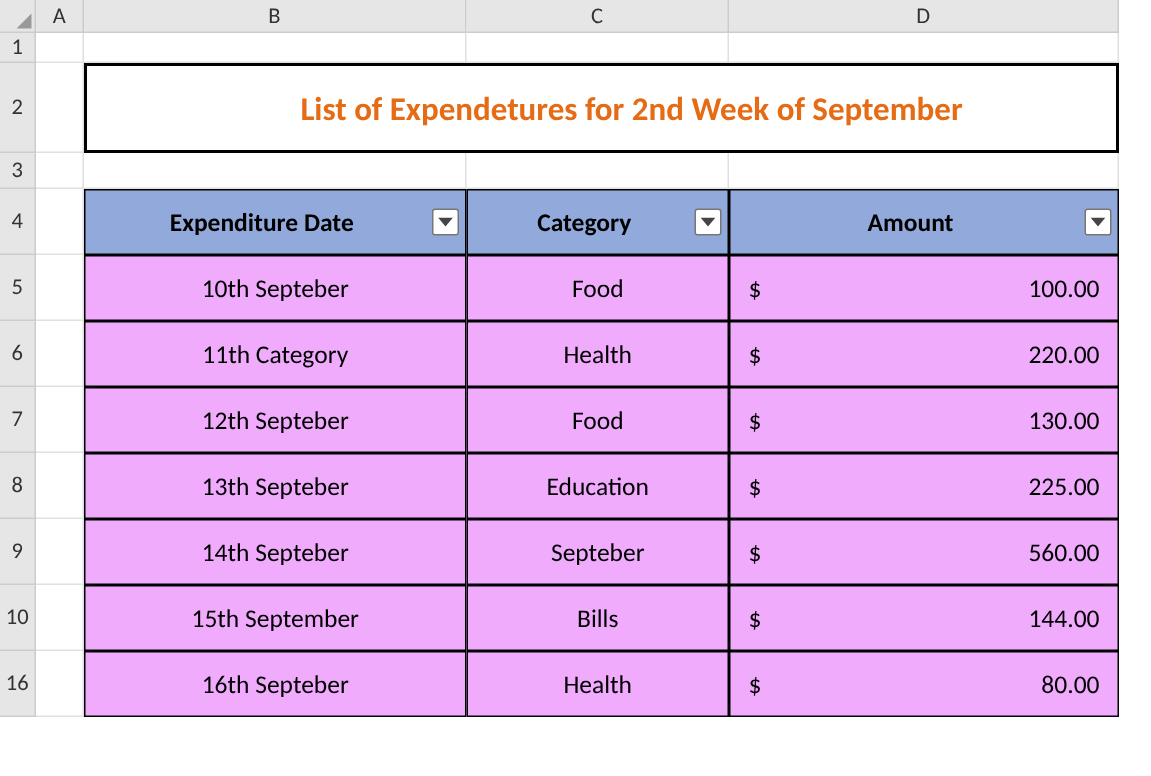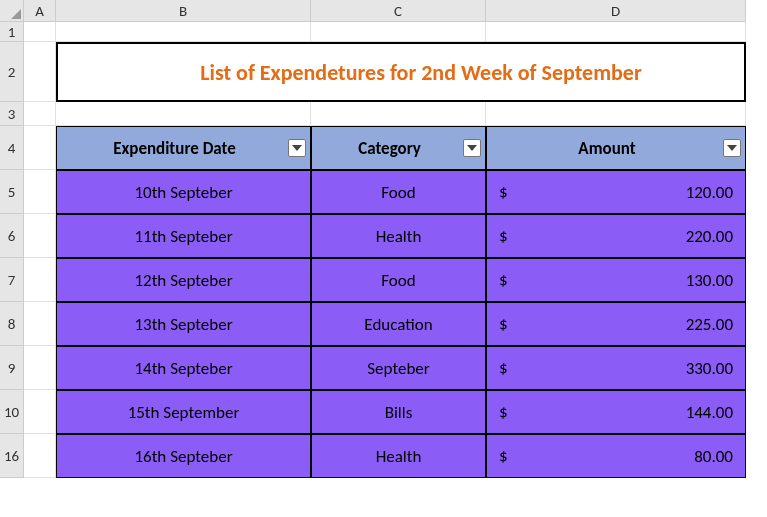--- a/index.html
+++ b/index.html
@@ -99,21 +99,21 @@
       cursor: pointer;
     }
     .filter-btn svg { display: block; }
     .td {
       border: 1px solid #000;
       display: flex;
       align-items: center;
       justify-content: center;
       font-size: 17px;
       color: #000;
-      background: #8b5cf6;
+      background: #f0abfc;
       padding: 0 10px;
     }
     .td.amt {
       justify-content: space-between;
     }
     .td.amt .sym { padding-left: 2px; }
     .td.amt .val { padding-right: 2px; }
     .col-a-body {
       border-right: 1px solid #e0e0e0;
       border-bottom: 1px solid #e0e0e0;
@@ -192,25 +192,25 @@
   </div>
 
   <div class="td" style="grid-column:3;grid-row:6">
       <span>10th Septeber</span>
     </div>
   <div class="td" style="grid-column:4;grid-row:6">
       <span>Food</span>
     </div>
   <div class="td amt" style="grid-column:5;grid-row:6">
       <span class="sym">$</span>
-      <span class="val">120.00</span>
+      <span class="val">100.00</span>
     </div>
 
   <div class="td" style="grid-column:3;grid-row:7">
-      <span>11th Septeber</span>
+      <span>11th Category</span>
     </div>
   <div class="td" style="grid-column:4;grid-row:7">
       <span>Health</span>
     </div>
   <div class="td amt" style="grid-column:5;grid-row:7">
       <span class="sym">$</span>
       <span class="val">220.00</span>
     </div>
 
   <div class="td" style="grid-column:3;grid-row:8">
@@ -236,21 +236,21 @@
     </div>
 
   <div class="td" style="grid-column:3;grid-row:10">
       <span>14th Septeber</span>
     </div>
   <div class="td" style="grid-column:4;grid-row:10">
       <span>Septeber</span>
     </div>
   <div class="td amt" style="grid-column:5;grid-row:10">
       <span class="sym">$</span>
-      <span class="val">330.00</span>
+      <span class="val">560.00</span>
     </div>
 
   <div class="td" style="grid-column:3;grid-row:11">
       <span>15th September</span>
     </div>
   <div class="td" style="grid-column:4;grid-row:11">
       <span>Bills</span>
     </div>
   <div class="td amt" style="grid-column:5;grid-row:11">
       <span class="sym">$</span>

